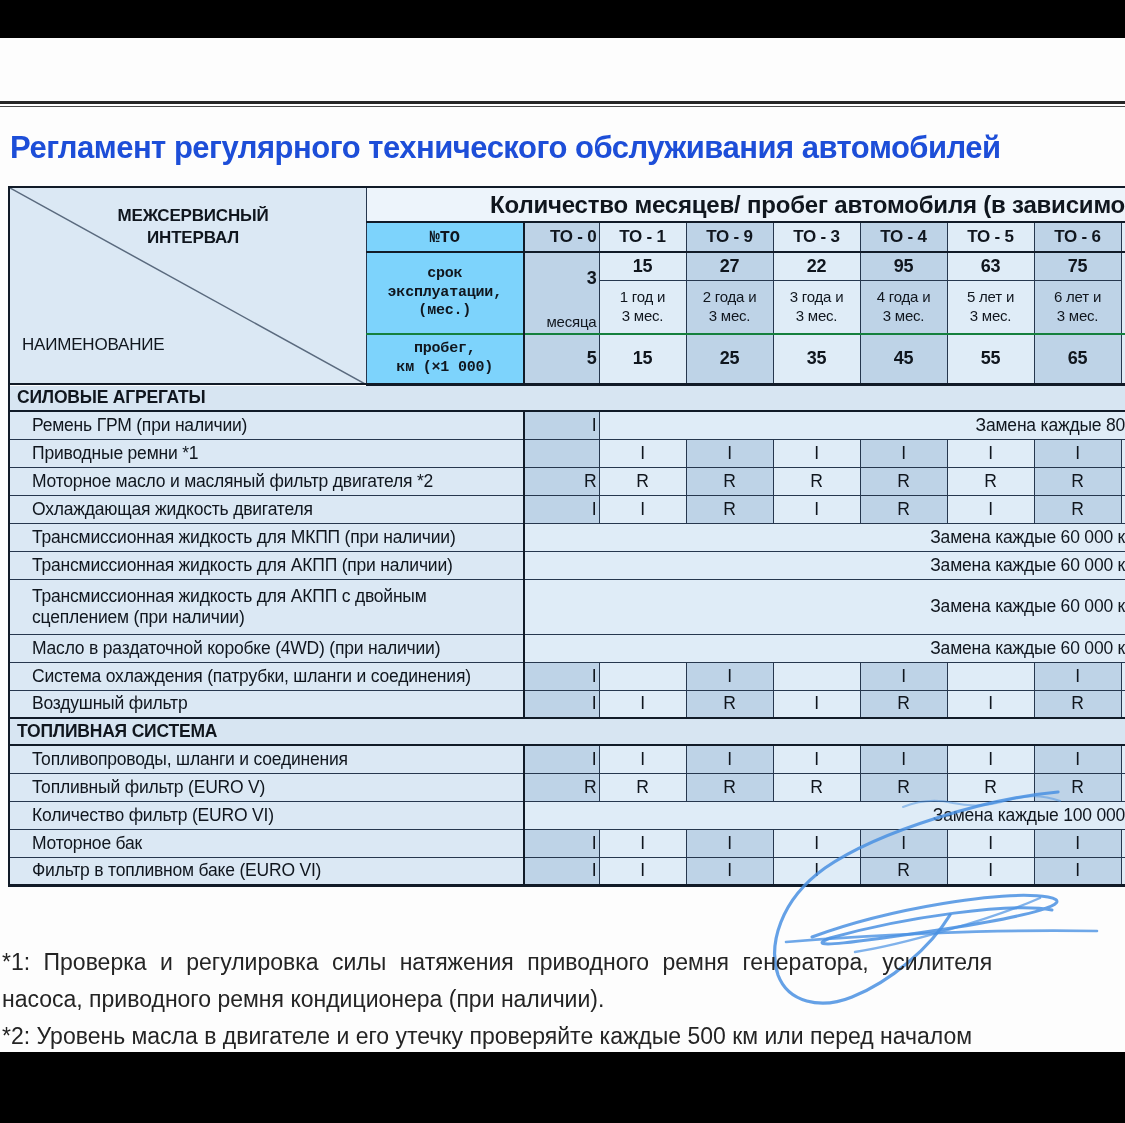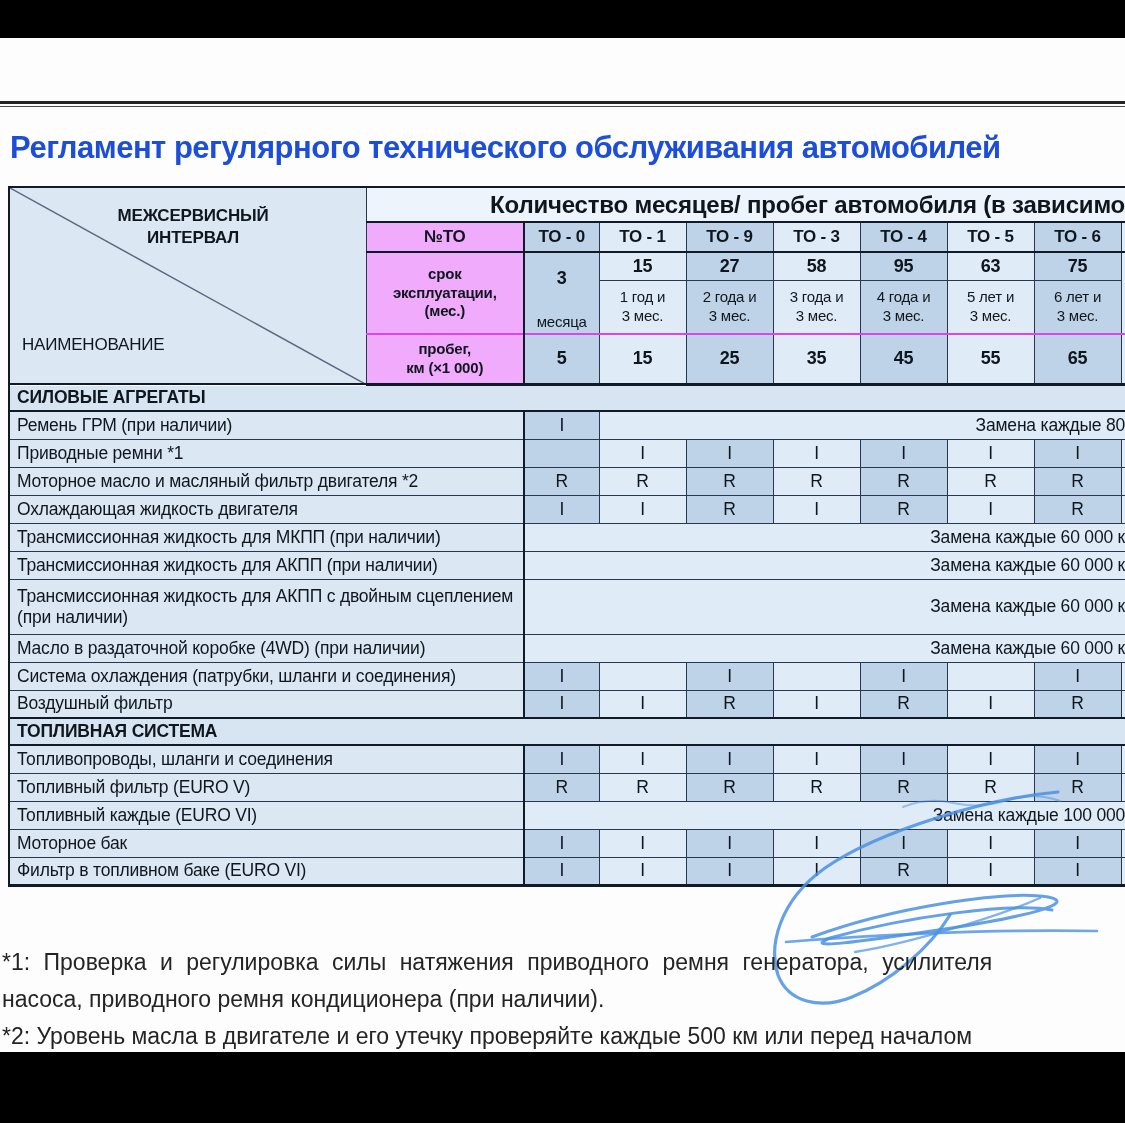--- a/index.html
+++ b/index.html
@@ -19,34 +19,34 @@
   #table-wrap{position:absolute;left:8px;top:186px;width:1462px;}
   table{border-collapse:collapse;table-layout:fixed;width:1462px;}
   col.cA{width:357px}col.cB{width:158px}col.cT0{width:75px}
   col.cT{width:87px}col.cR{width:350px}
   td{border:1px solid #26374e;padding:0 2px;text-align:center;vertical-align:middle;
      font-size:17.5px;letter-spacing:-0.2px;color:#10161e;overflow:hidden;}
   table{border:2px solid #111b28;border-bottom-width:3px;}
   tr.r-a{height:35px}tr.r-b{height:30px}tr.r-c1{height:28px}tr.r-c2{height:54px}tr.r-d{height:50px}
   tr.sec-row{height:27px}tr.body-row{height:28px}tr.tall{height:55px}
   .dk{background:#bed3e7}.lt{background:#dfecf7}
-  .hlbl{background:#f0abfc;font-weight:bold;font-size:15px;}
+  .hlbl{background:#7dd3fc;font-weight:bold;font-size:15px;font-family:Liberation Mono, monospace;}
   .months{background:#edf4fb;font-weight:bold;font-size:24px;text-align:right;
           padding-right:345px;white-space:nowrap;}
   .hto{font-weight:bold;font-size:17px;}
   .num18{font-weight:bold;font-size:18px;margin-top:12px;}
   .small{font-size:15px;margin-top:24px;}
   .age{font-size:15px;}
   .pre{white-space:pre-line;line-height:1.25;}
-  .lblcell{background:#dbe8f4;text-align:left;padding-left:7px;}
+  .lblcell{background:#dbe8f4;text-align:left;padding-left:22px;}
   .seccell{background:#d7e5f2;text-align:left;padding-left:7px;font-weight:bold;}
   tr.r-b td{border-top:2px solid #111b28;border-bottom:2px solid #111b28;}
-  tr.r-d td{border-top:2px solid #d946ef;border-bottom:3px solid #111b28;}
+  tr.r-d td{border-top:2px solid #15803d;border-bottom:3px solid #111b28;}
   tr.sec-row td{border-top:2px solid #111b28;border-bottom:2px solid #111b28;}
-  .vsep{border-left:2px solid #111b28;}
+  .vsep{border-left:2px solid #111b28;text-align:right;}
   .spancell{background:#dfecf7;text-align:right;padding-right:345px;white-space:nowrap;}
   .corner{background:#dbe8f4;position:relative;padding:8px;}
   .corner svg{position:absolute;left:0;top:0;}
   .corner-top{position:absolute;left:78px;top:17px;width:210px;text-align:center;
     font-weight:bold;font-size:17px;line-height:1.3;}
   .corner-bottom{position:absolute;left:12px;bottom:28px;font-weight:normal;font-size:17px;}
   .rest{background:#dfecf7;}
 
   
   #footnotes{position:absolute;left:2px;top:944px;width:1130px;font-size:23px;color:#242424;}
@@ -105,21 +105,21 @@
 <tr class="r-c1">
   <td class="hlbl pre" rowspan="2">срок
 эксплуатации,
 (мес.)</td>
   <td class="dk vsep" rowspan="2">
     <div class="num18">3</div>
     <div class="small">месяца</div>
   </td>
   <td class="lt num18">15</td>
   <td class="dk num18">27</td>
-  <td class="lt num18">58</td>
+  <td class="lt num18">22</td>
   <td class="dk num18">95</td>
   <td class="lt num18">63</td>
   <td class="dk num18">75</td>
   <td class="lt rest" rowspan="2"></td>
 </tr>
 
 <tr class="r-c2">
   <td class="lt pre age">1 год и
 3 мес.</td>
   <td class="dk pre age">2 года и
@@ -259,21 +259,21 @@
   <td class="lt">R</td>
   <td class="dk">R</td>
   <td class="lt">R</td>
   <td class="dk">R</td>
   <td class="lt">R</td>
   <td class="dk">R</td>
   <td class="lt rest"></td>
 </tr>
 
 <tr class="body-row">
-  <td class="lblcell" colspan="2">Топливный каждые (EURO VI)</td>
+  <td class="lblcell" colspan="2">Количество фильтр (EURO VI)</td>
   <td class="spancell vsep" colspan="8">Замена каждые 100 000</td>
 </tr>
 
 <tr class="body-row">
   <td class="lblcell" colspan="2">Моторное бак</td>
   <td class="dk vsep">I</td>
   <td class="lt">I</td>
   <td class="dk">I</td>
   <td class="lt">I</td>
   <td class="dk">I</td>

